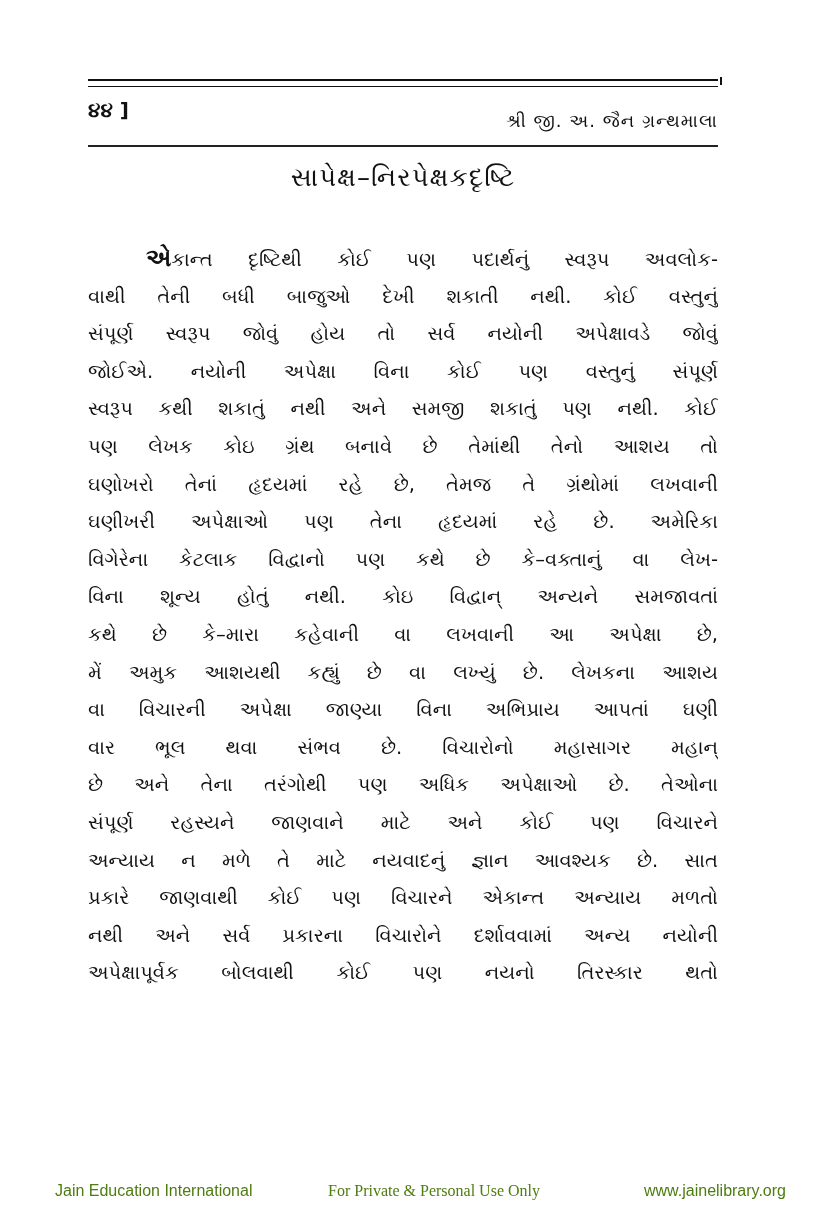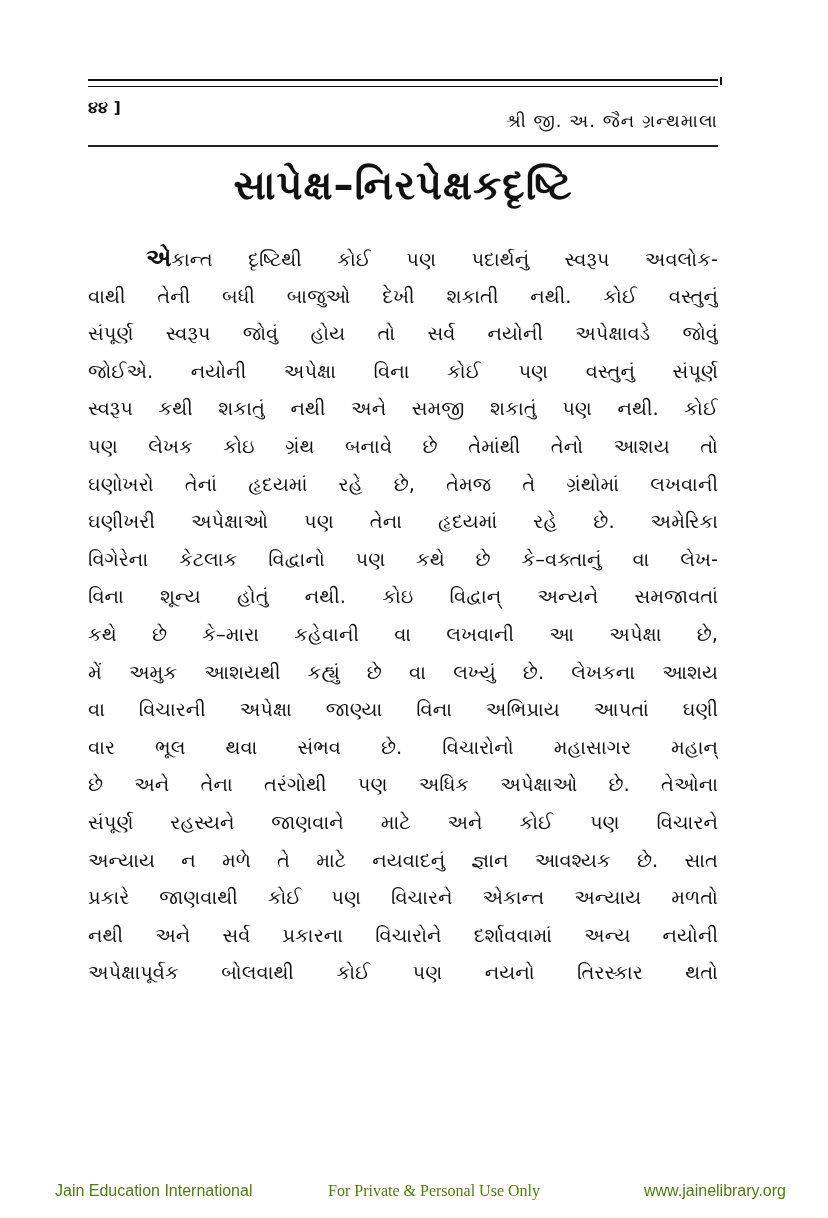--- a/index.html
+++ b/index.html
@@ -1,23 +1,23 @@
 <!DOCTYPE html>
 <html><head>
 <meta charset="utf-8">
 <style>
   html, body { margin:0; padding:0; background:#ffffff; }
   body { width:828px; height:1218px; position:relative; overflow:hidden; font-family:"DejaVu Sans", sans-serif; color:#111; }
   .rule-top { position:absolute; left:88px; top:79px; width:630px; height:5px; border-top:2px solid #111; border-bottom:1px solid #111; }
   .rule-top::after { content:""; position:absolute; right:-4px; top:-4px; width:6px; height:8px; border-right:2px solid #111; }
   .header { position:absolute; left:88px; top:98px; width:630px; height:30px; }
-  .page-num { position:absolute; left:0; top:0; font-size:16px; font-weight:bold; }
+  .page-num { position:absolute; left:0; top:0; font-size:20px; font-weight:bold; }
   .series { position:absolute; right:0; top:12px; font-size:18px; font-weight:normal; letter-spacing:1px; }
   .rule-mid { position:absolute; left:88px; top:145px; width:630px; height:0; border-top:2px solid #222; }
-  .title { position:absolute; left:88px; top:162px; width:630px; text-align:center; font-size:40px; font-weight:bold; letter-spacing:1px; }
+  .title { position:absolute; left:88px; top:162px; width:630px; text-align:center; font-size:26px; font-weight:normal; letter-spacing:1px; }
   .body-text { position:absolute; left:88px; top:240px; width:630px; }
   .line { height:37.6px; line-height:37.6px; font-size:19.5px; white-space:nowrap; text-align:justify; text-align-last:justify; overflow:hidden; }
   .line.first { padding-left:58px; }
   .dropcap { font-weight:bold; font-size:24px; }
   .footer { position:absolute; left:12px; top:1166px; width:828px; height:24px; font-family:"Liberation Sans", sans-serif; font-size:16px; color:#4d7c0f;margin-top:16px; }
   .footer span { position:absolute; top:0; }
   .f1 { left:43px; } .f2 { left:316px;font-family:Liberation Serif, serif; } .f3 { left:632px; }
 </style>
 </head>
 <body>

